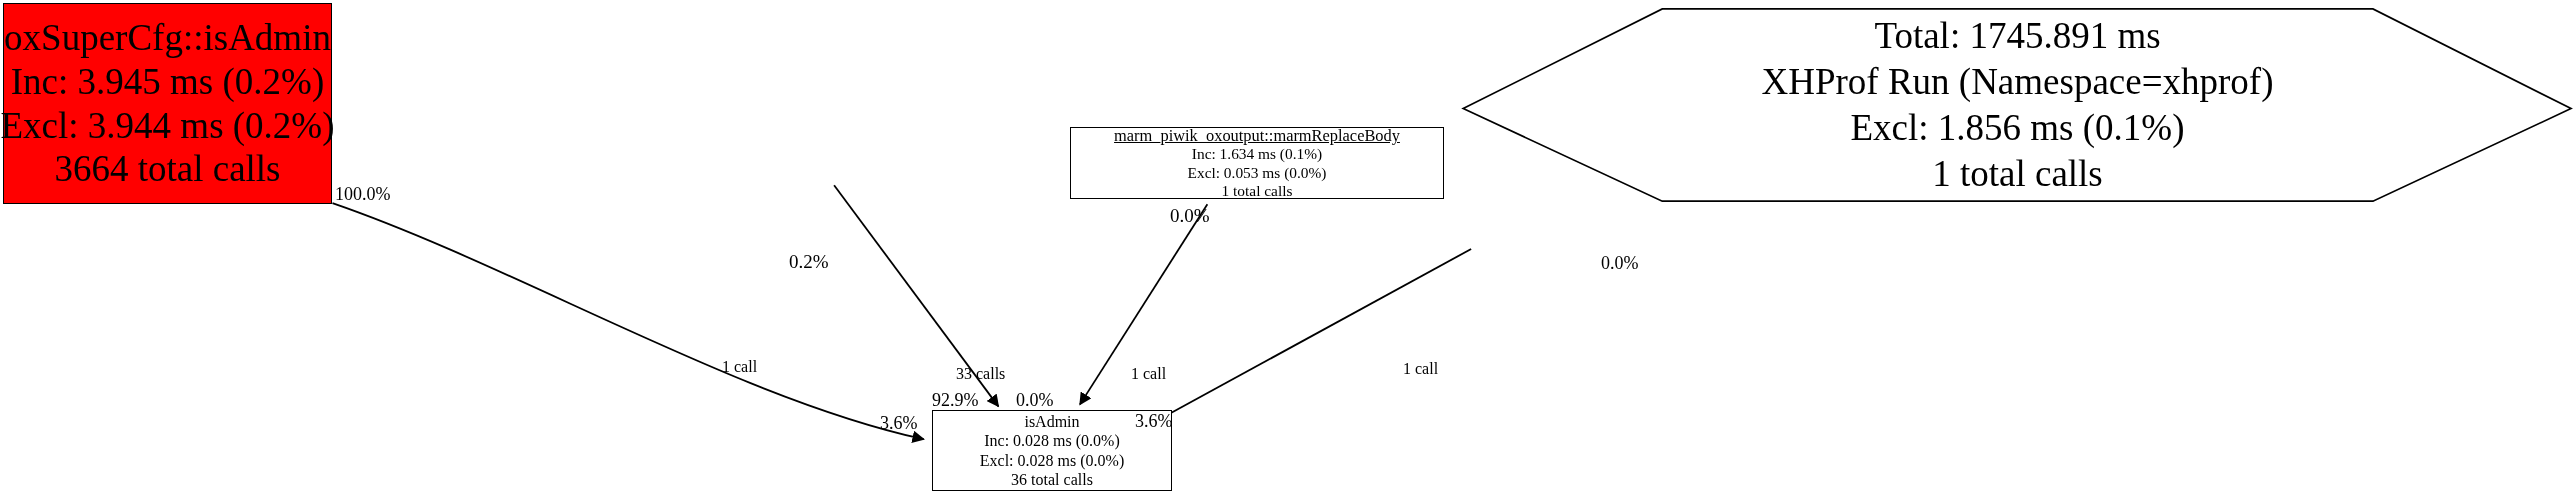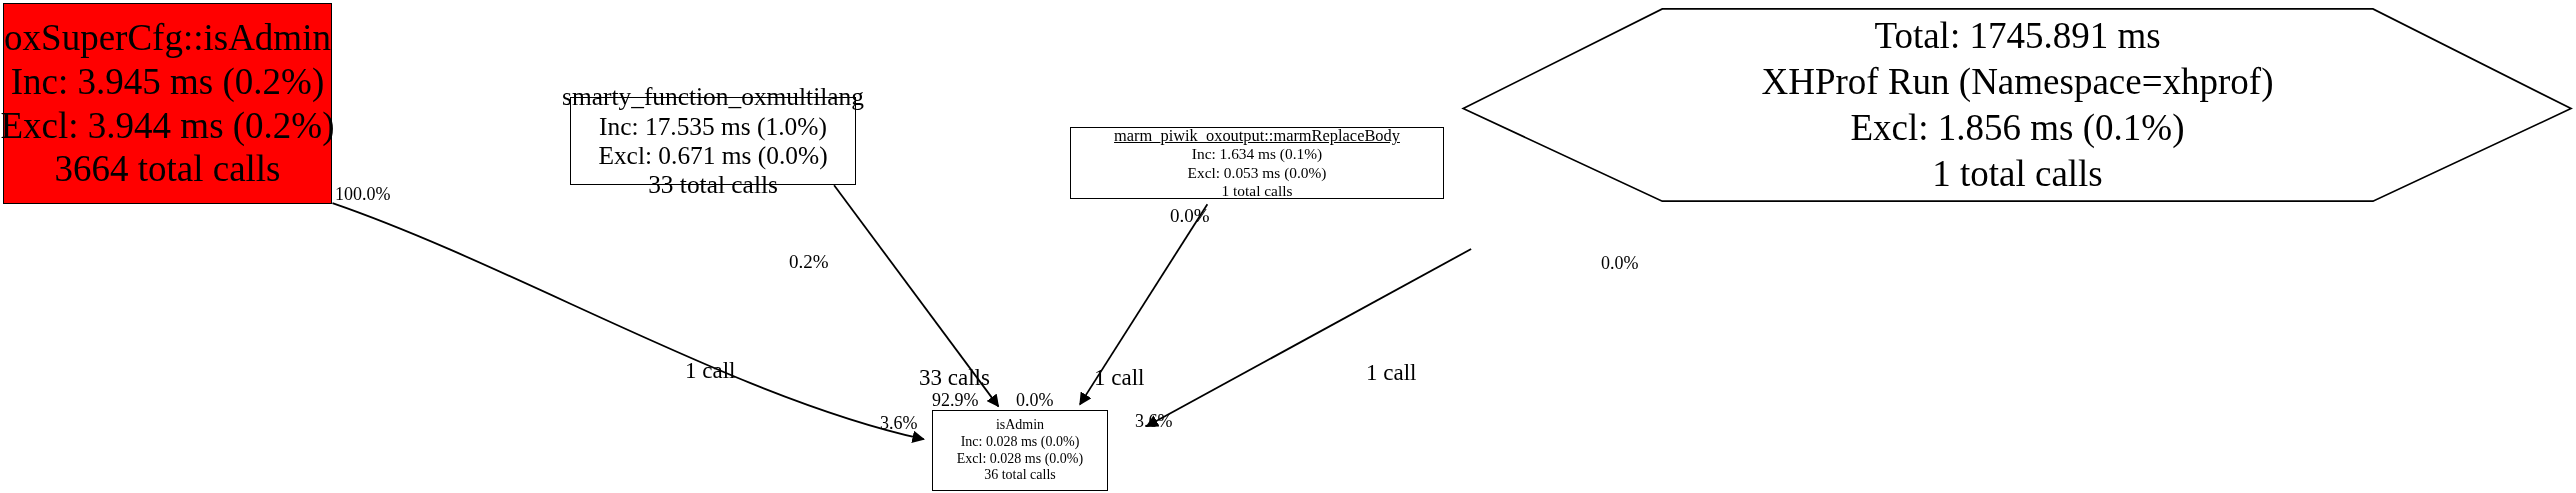--- a/index.html
+++ b/index.html
@@ -75,23 +75,23 @@
     height: 72px;
     font-size: 15.4px;
     line-height: 1.18;
   }
   #node-marm-replacebody .node-line:first-child { font-size: 16.4px; text-decoration: underline; }
 
   
   #node-isadmin {
     left: 932px;
     top: 410px;
-    width: 176px;
+    width: 240px;
     height: 81px;
-    font-size: 14px;
+    font-size: 16px;
     line-height: 1.2;
   }
 
   
   #node-xhprof-run {
     left: 1463px;
     top: 8px;
     width: 1109px;
     height: 194px;
     font-size: 37px;
@@ -106,21 +106,21 @@
 
   .edge-label {
     position: absolute;
     font-family: "Liberation Serif", "DejaVu Serif", serif;
     color: #000000;
     white-space: nowrap;
     line-height: 1;
   }
   .lbl-pct { font-size: 18px; }
   .lbl-pct-sm { font-size: 19px; }
-  .lbl-calls { font-size: 23px; }
+  .lbl-calls { font-size: 16px; margin-left: 37px; }
 </style>
 </head>
 <body>
 
 <div id="graph-canvas">
 
   <svg id="edge-layer" viewBox="0 0 2588 496" preserveAspectRatio="none">
     <defs>
       <marker id="arrow" viewBox="0 0 10 10" refX="9" refY="5" markerWidth="7" markerHeight="7" orient="auto-start-reverse">
         <path d="M 0 0 L 10 5 L 0 10 z" fill="#000000"></path>
@@ -138,26 +138,20 @@
     <path d="M 1478,250 L 1152,428" fill="none" stroke="#000000" stroke-width="1.8" marker-end="url(#arrow)"></path>
   </svg>
 
   <div class="node node-rect" id="node-oxsupercfg-isadmin">
     <span class="node-line">oxSuperCfg::isAdmin</span>
     <span class="node-line">Inc: 3.945 ms (0.2%)</span>
     <span class="node-line">Excl: 3.944 ms (0.2%)</span>
     <span class="node-line">3664 total calls</span>
   </div>
 
-  <div class="node node-rect" id="node-smarty-oxmultilang">
-    <span class="node-line">smarty_function_oxmultilang</span>
-    <span class="node-line">Inc: 17.535 ms (1.0%)</span>
-    <span class="node-line">Excl: 0.671 ms (0.0%)</span>
-    <span class="node-line">33 total calls</span>
-  </div>
 
   <div class="node node-rect" id="node-marm-replacebody">
     <span class="node-line">marm_piwik_oxoutput::marmReplaceBody</span>
     <span class="node-line">Inc: 1.634 ms (0.1%)</span>
     <span class="node-line">Excl: 0.053 ms (0.0%)</span>
     <span class="node-line">1 total calls</span>
   </div>
 
   <div class="node node-rect" id="node-isadmin">
     <span class="node-line">isAdmin</span>

